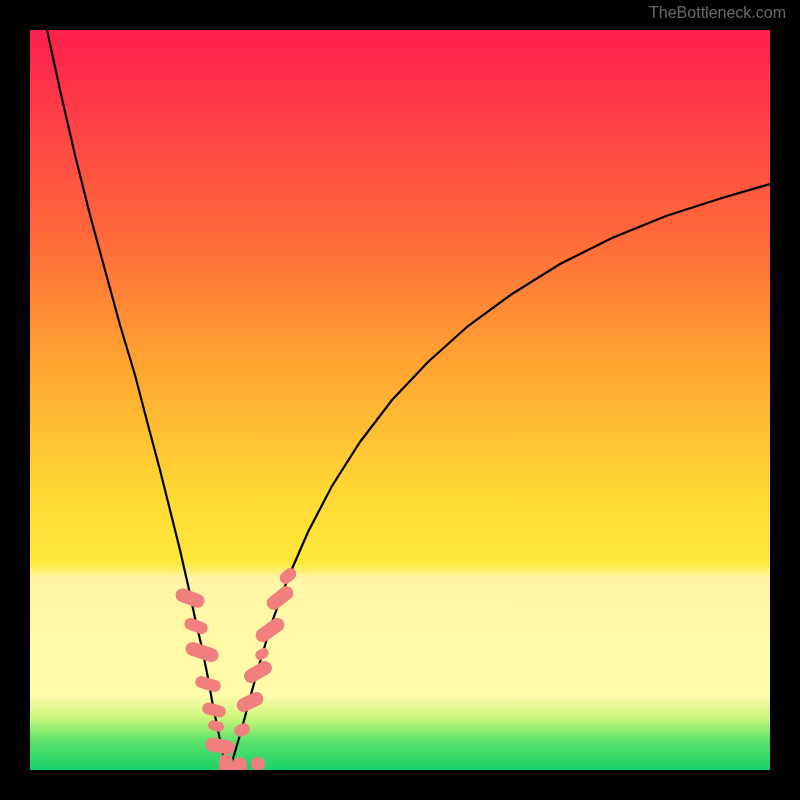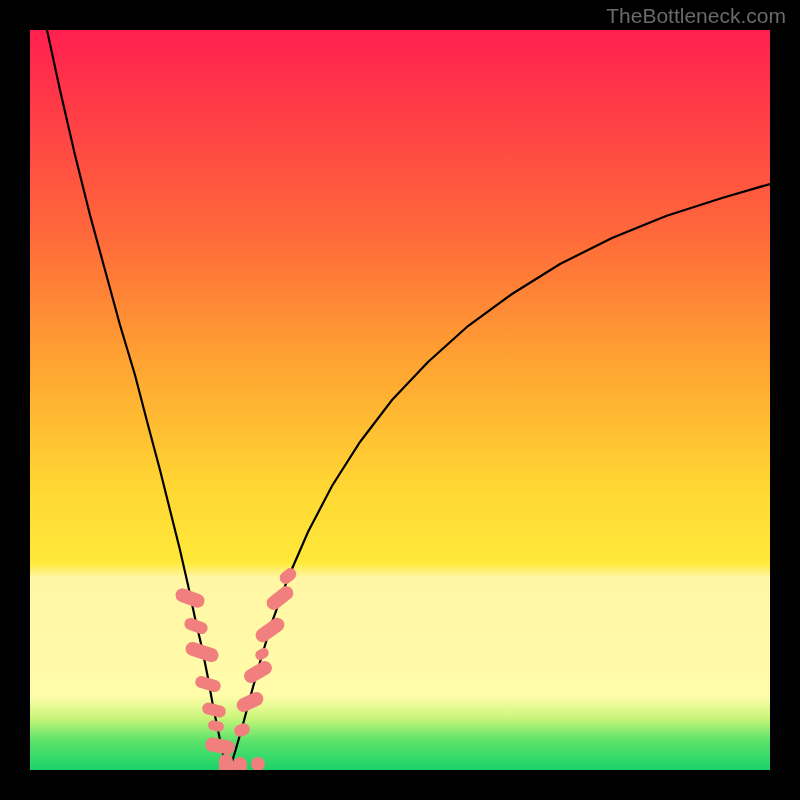--- a/index.html
+++ b/index.html
@@ -47,21 +47,21 @@
   }
   svg.curves {
     position: absolute;
     inset: 0;
   }
   .watermark {
     position: absolute;
     top: 4px;
     right: 14px;
     color: #6a6a6a;
-    font-size: 21px;
+    font-size: 16px;
     font-weight: 400;
     letter-spacing: 0;
     user-select: none;
   }
 </style>
 </head>
 <body>
 
 <div class="frame">
   <div class="plot">

